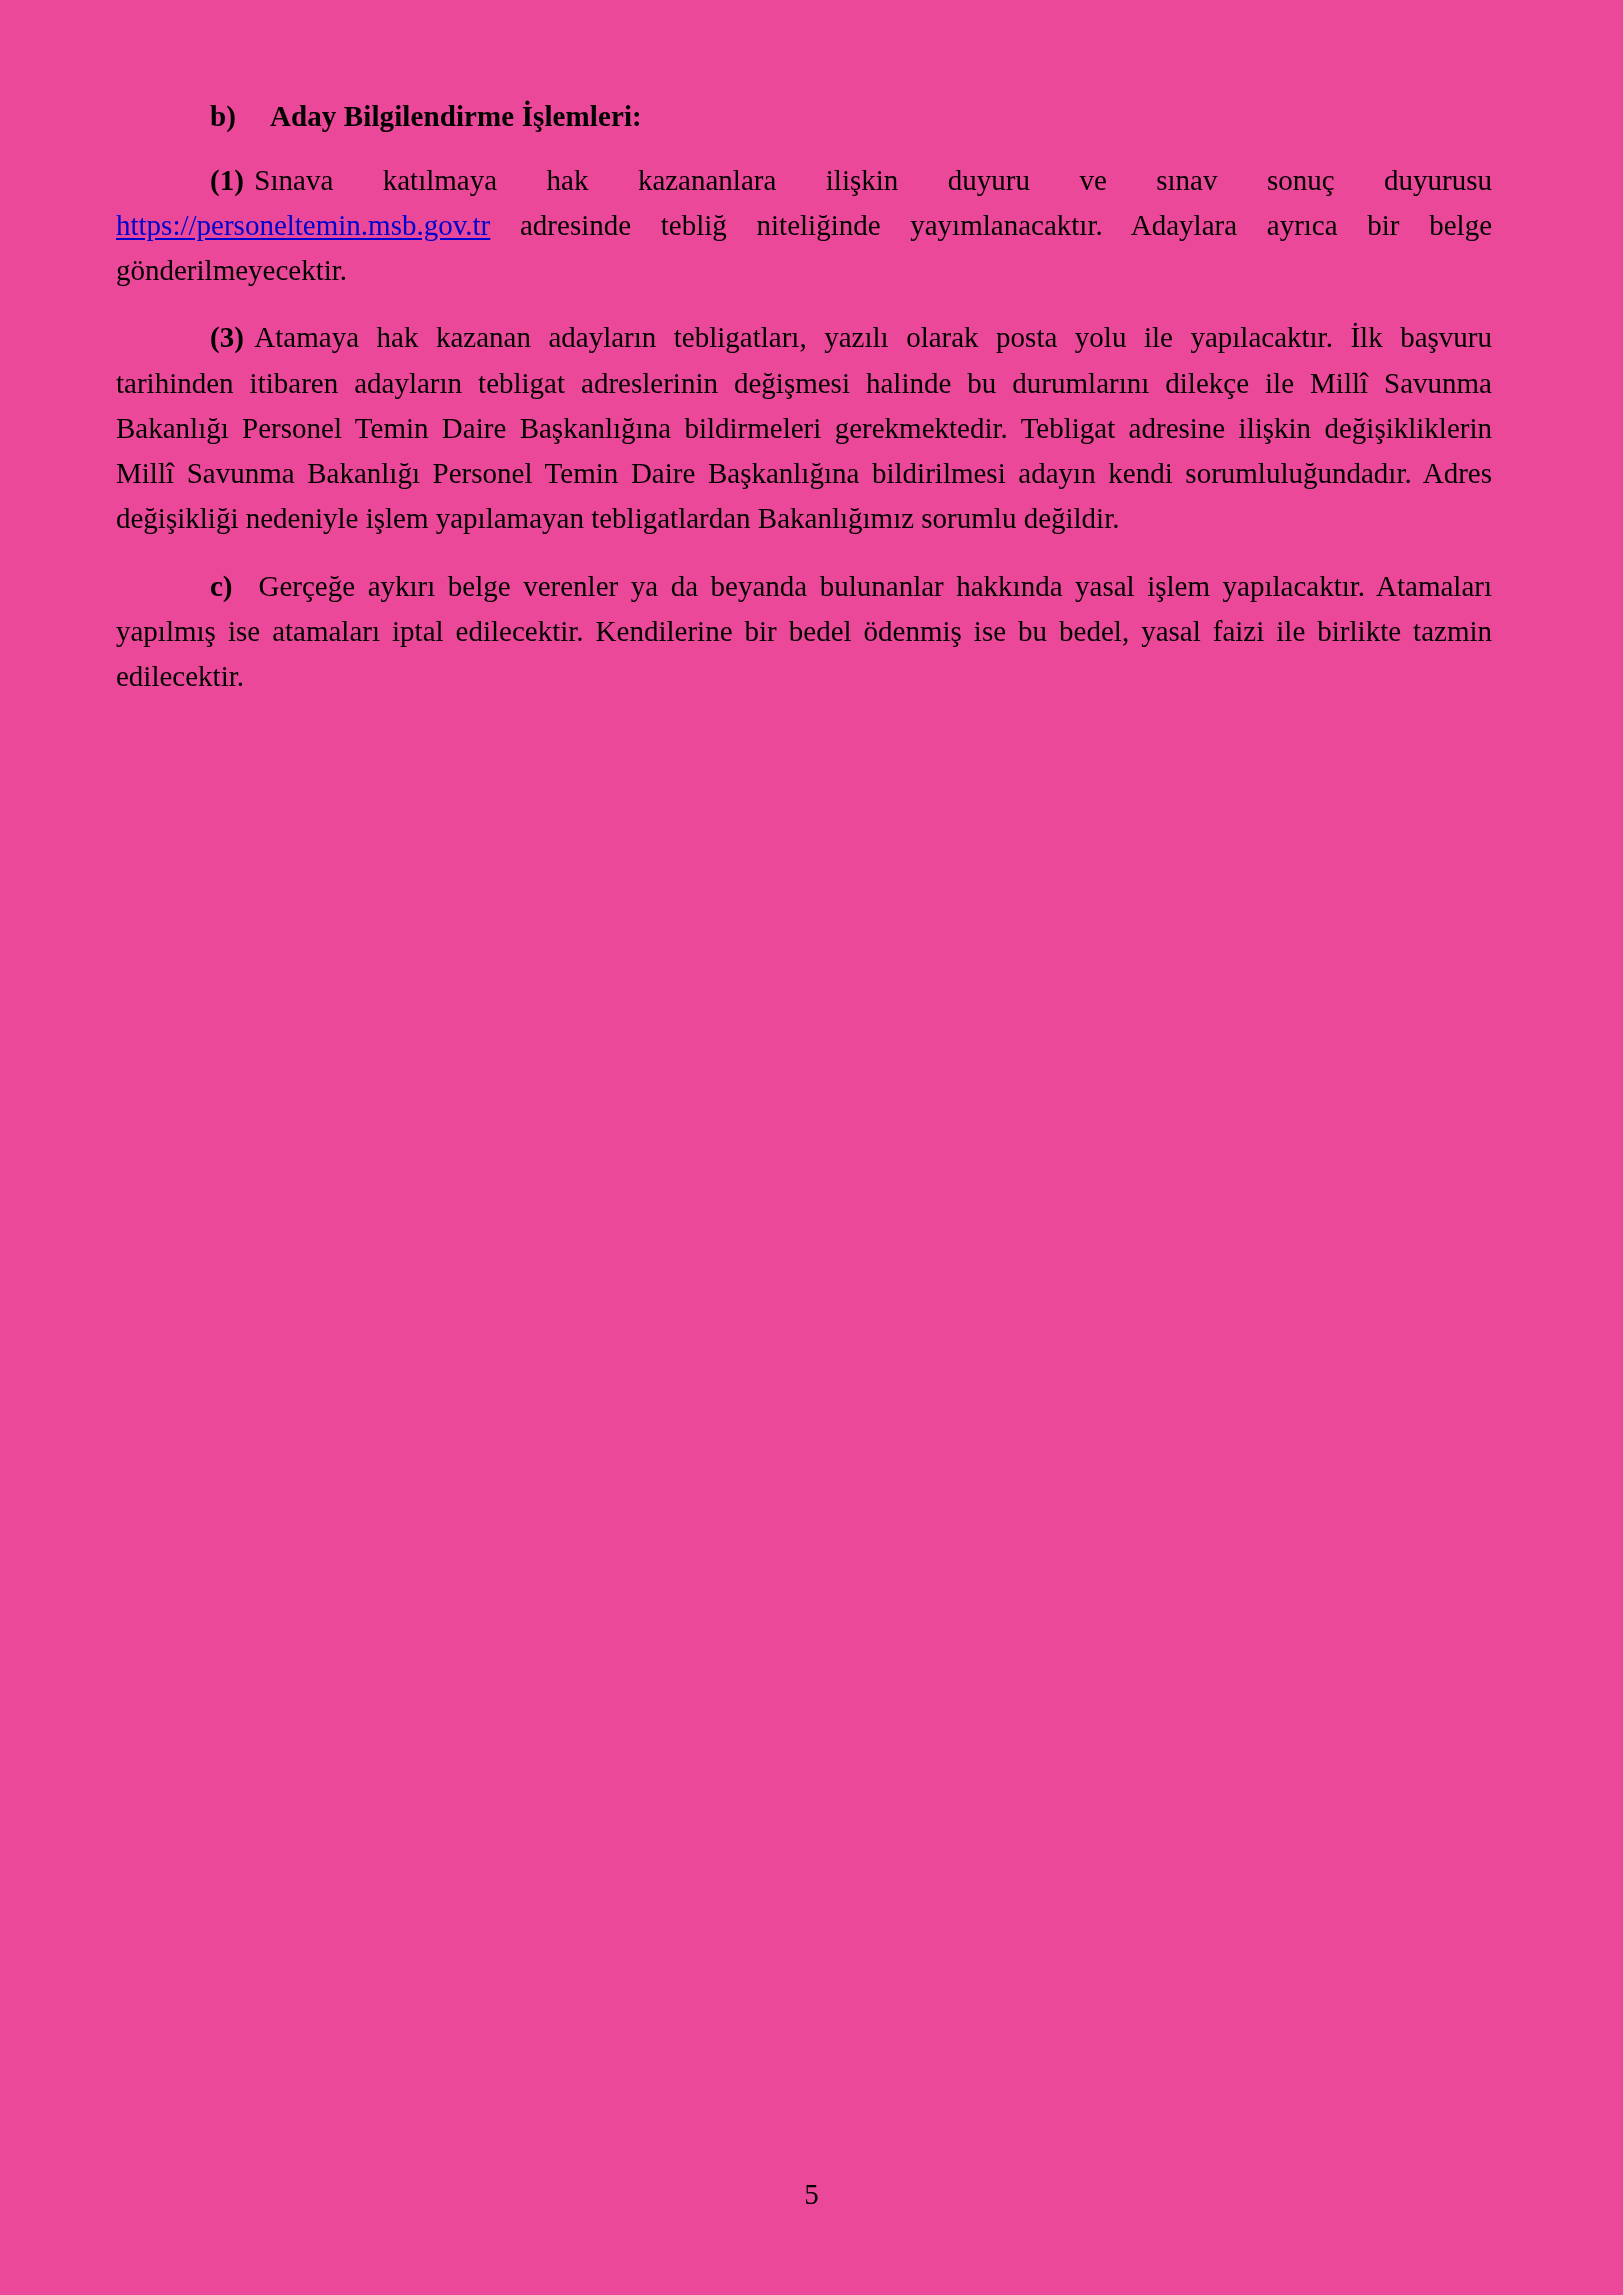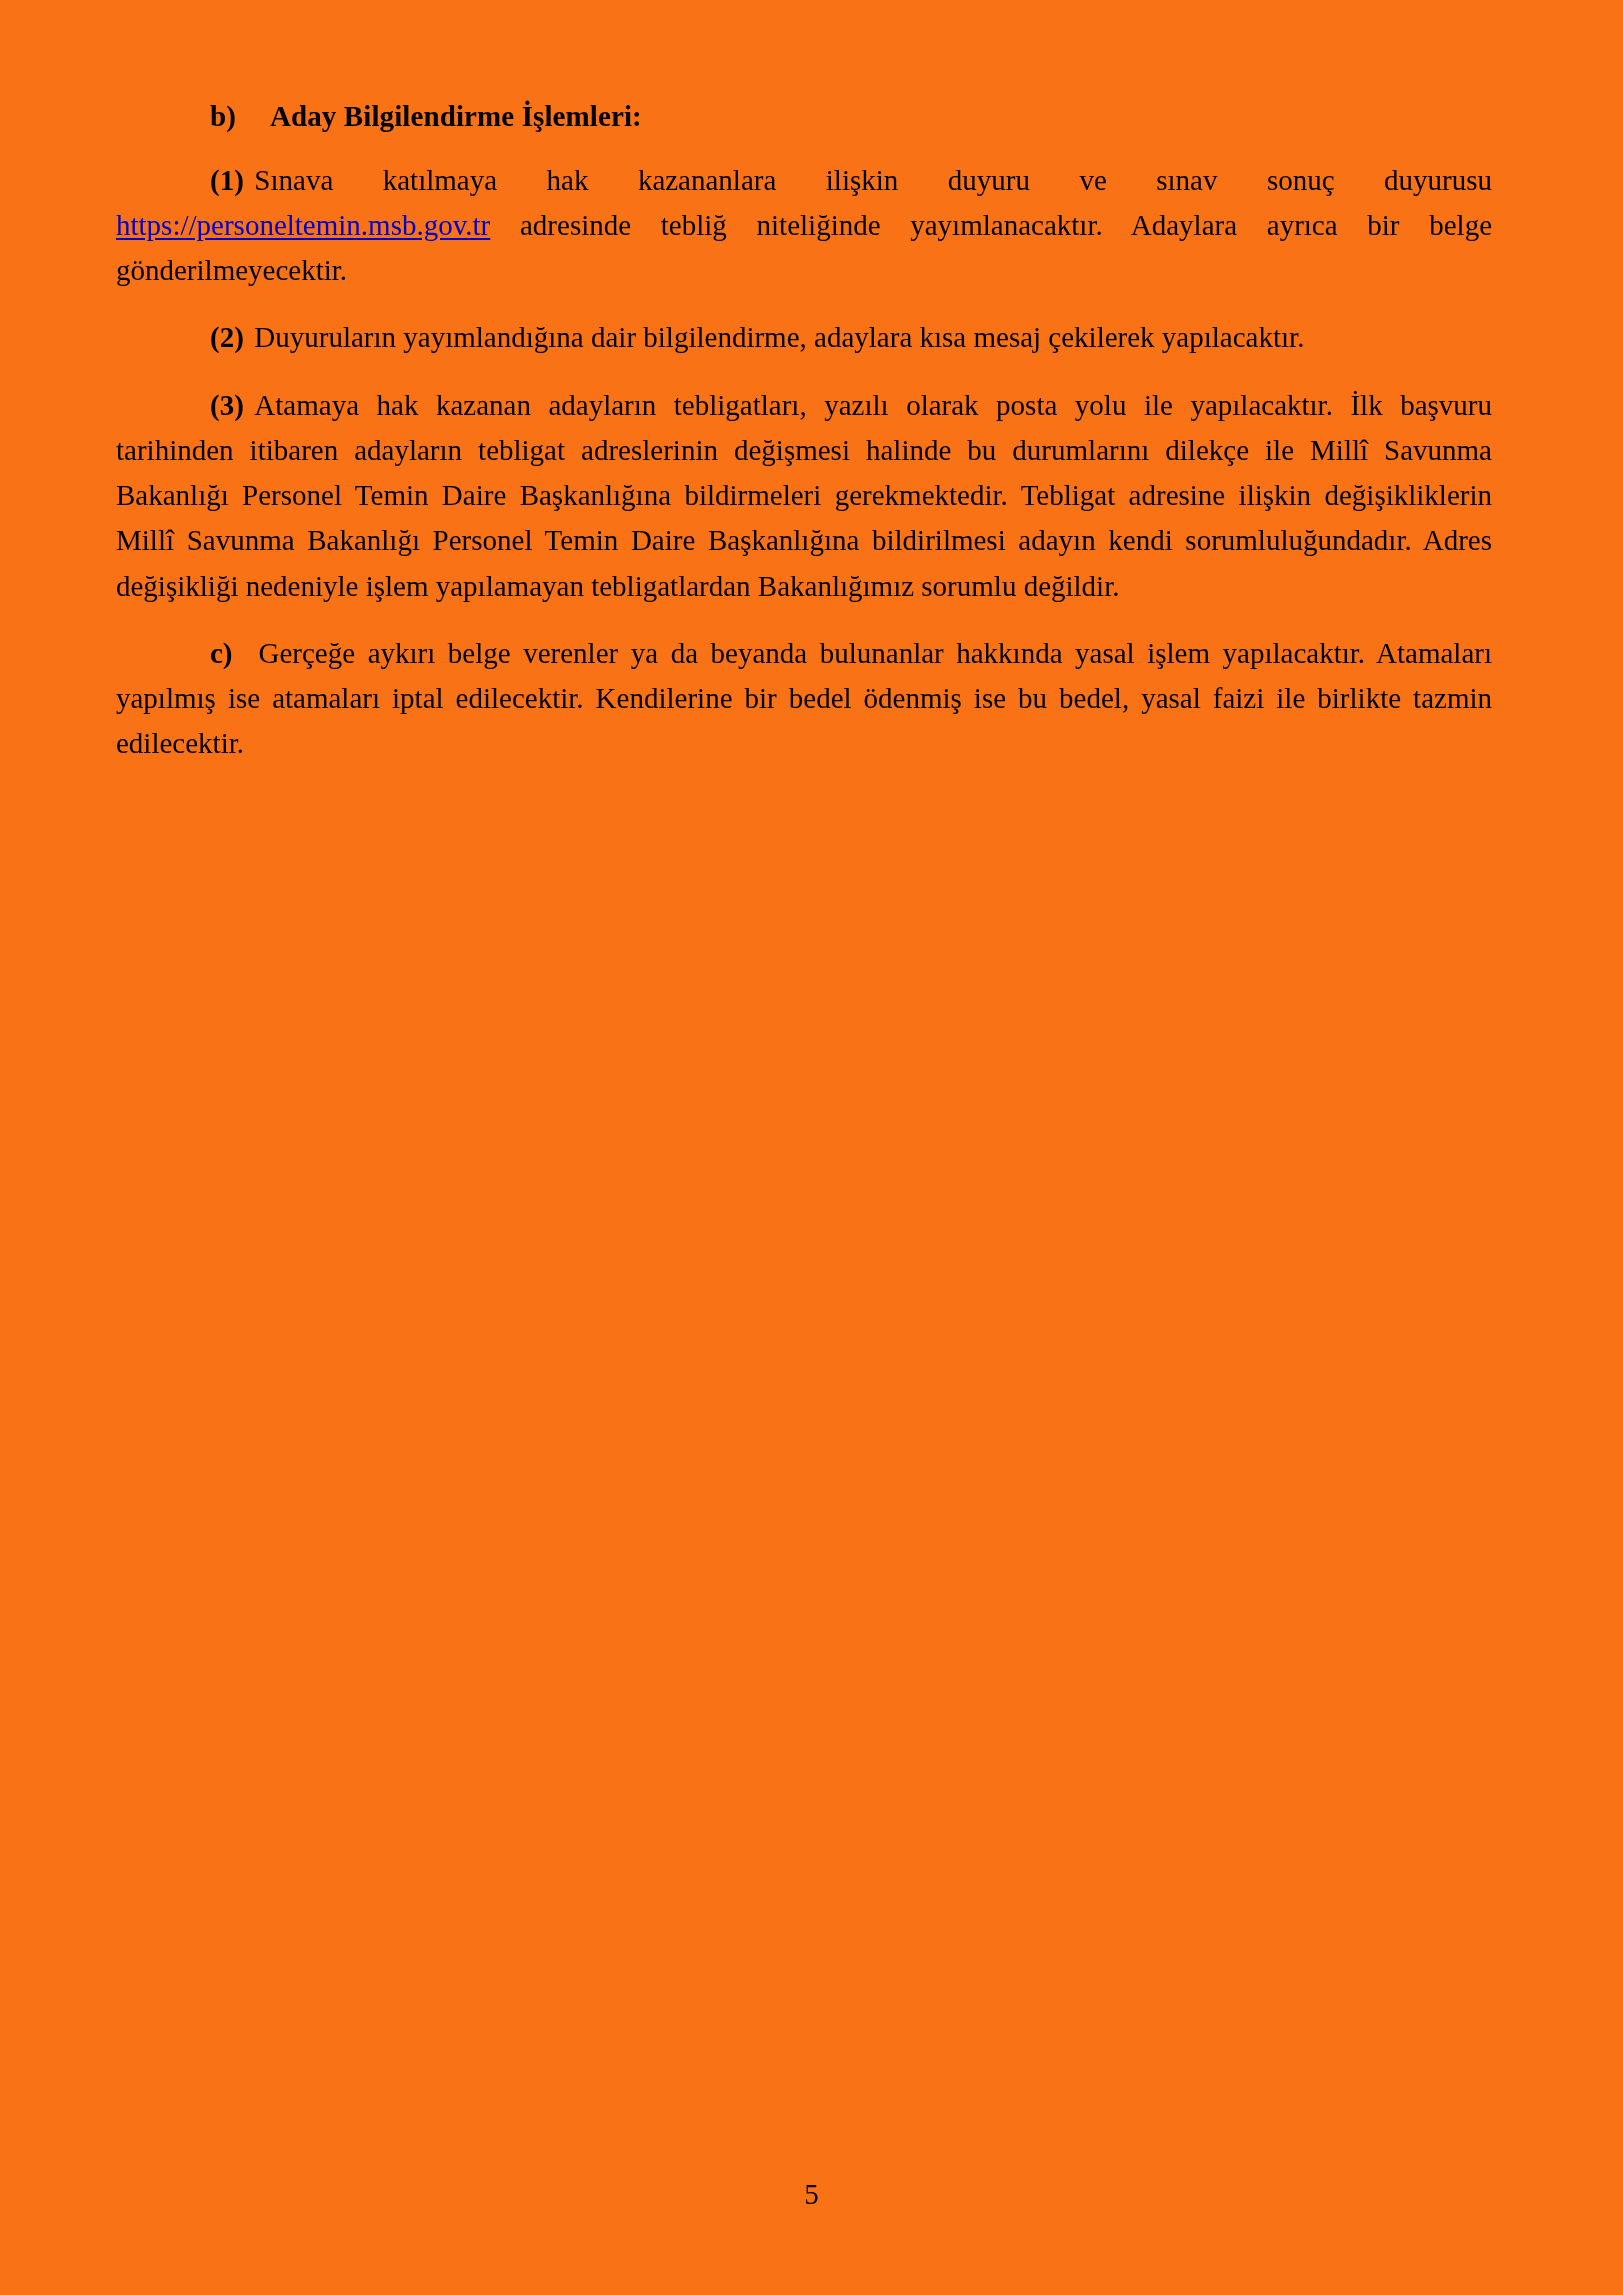--- a/index.html
+++ b/index.html
@@ -4,21 +4,21 @@
 <style>
   html, body {
     margin: 0;
     padding: 0;
     background: #ffffff;
   }
   .page {
     position: relative;
     width: 1623px;
     height: 2295px;
-    background: #f97316;
+    background: #ec4899;
     margin: 0 auto;
     box-sizing: border-box;
     font-family: "Liberation Serif", "DejaVu Serif", serif;
     color: #000000;
     overflow: hidden;
     text-decoration: underline;
   }
   .content {
     position: absolute;
     left: 116px;
@@ -84,21 +84,20 @@
 <body>
 
 <div class="page">
 
   <div class="content">
 
     <div class="heading"><span class="marker">b)</span><span>Aday Bilgilendirme İşlemleri:</span></div>
 
     <p class="para"><span class="lead marker-b">(1)</span><span class="gap-sm"></span><span>Sınava katılmaya hak kazananlara ilişkin duyuru ve sınav sonuç duyurusu </span><a class="doclink" href="#">https://personeltemin.msb.gov.tr</a><span> adresinde tebliğ niteliğinde yayımlanacaktır. Adaylara ayrıca bir belge gönderilmeyecektir.</span></p>
 
-    <p class="para"><span class="lead marker-b">(2)</span><span class="gap-sm"></span><span>Duyuruların yayımlandığına dair bilgilendirme, adaylara kısa mesaj çekilerek yapılacaktır.</span></p>
 
     <p class="para"><span class="lead marker-b">(3)</span><span class="gap-sm"></span><span>Atamaya hak kazanan adayların tebligatları, yazılı olarak posta yolu ile yapılacaktır. İlk başvuru tarihinden itibaren adayların tebligat adreslerinin değişmesi halinde bu durumlarını dilekçe ile Millî Savunma Bakanlığı Personel Temin Daire Başkanlığına bildirmeleri gerekmektedir. Tebligat adresine ilişkin değişikliklerin Millî Savunma Bakanlığı Personel Temin Daire Başkanlığına bildirilmesi adayın kendi sorumluluğundadır. Adres değişikliği nedeniyle işlem yapılamayan tebligatlardan Bakanlığımız sorumlu değildir.</span></p>
 
 
     <p class="para"><span class="lead marker-b">c)</span><span class="gap-md"></span><span>Gerçeğe aykırı belge verenler ya da beyanda bulunanlar hakkında yasal işlem yapılacaktır. Atamaları yapılmış ise atamaları iptal edilecektir. Kendilerine bir bedel ödenmiş ise bu bedel, yasal faizi ile birlikte tazmin edilecektir.</span></p>
 
   </div>
 
   <div class="pagenum">5</div>
 

